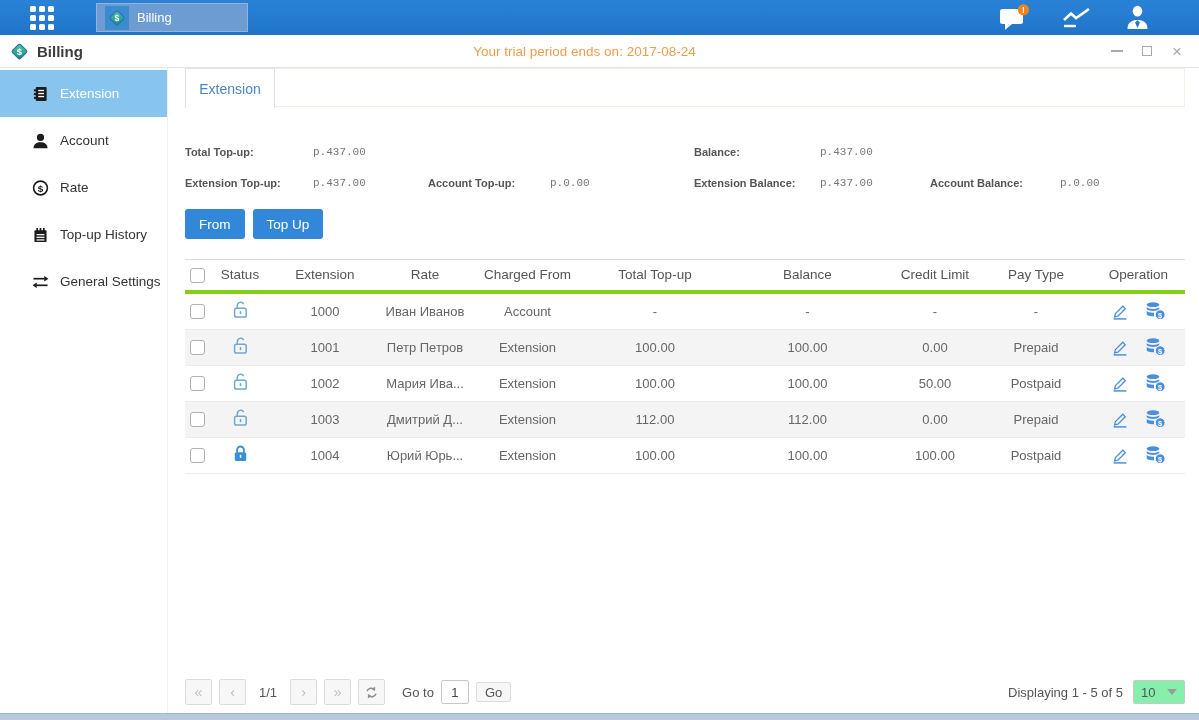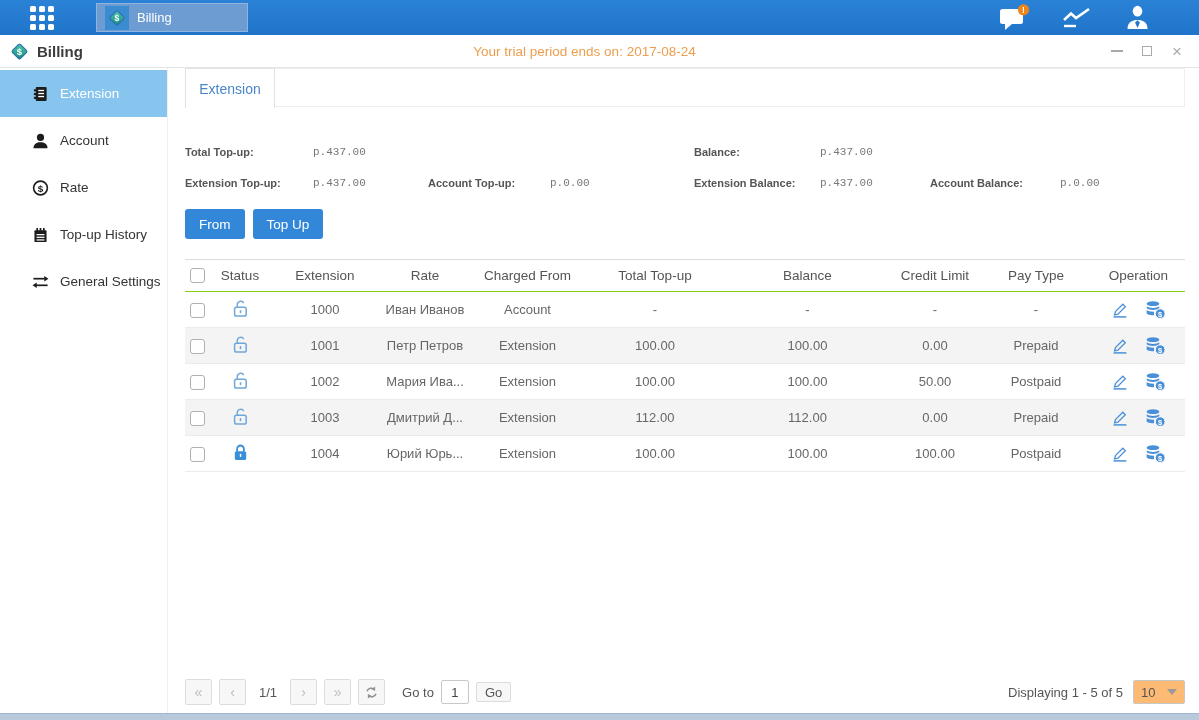--- a/index.html
+++ b/index.html
@@ -44,39 +44,39 @@
   .summary { margin-top:28px; display:grid; grid-template-columns:128px 115px 122px 144px 126px 110px 130px 1fr; grid-auto-rows:31px; align-items:center; font-size:11px; }
   .s-label { font-weight:bold; color:#555; }
   .s-value { color:#777;font-family:Liberation Mono, monospace; }
 
   
   .actions { margin-top:11px; display:flex; gap:8px; }
   .btn-blue { height:30px; padding:0 14px; background:#3387d8; color:#fff; border:none; border-radius:3px; font-size:13.5px; font-family:inherit; cursor:pointer; }
 
   
   table { margin-top:20px; width:1000px; border-collapse:collapse; table-layout:fixed; }
-  thead tr { border-top:1px solid #dcdcdc; border-bottom:1px solid #84cc16; }
+  thead tr { border-top:1px solid #dcdcdc; border-bottom:4px solid #84cc16; }
   th { height:32px; font-weight:normal; color:#555; font-size:13.5px; text-align:center; }
   td { height:35px; color:#666; font-size:13px; text-align:center; }
   tbody tr { border-bottom:1px solid #ebebeb; }
   tbody tr:nth-child(even) { background:#f4f4f4; }
   .cb { display:inline-block; width:15px; height:15px; border:1px solid #b0b0b0; border-radius:3px; background:#fff; vertical-align:middle; cursor:pointer; }
   .op-cell { display:flex; align-items:center; justify-content:center; gap:16px; height:35px; }
   .op-cell svg { cursor:pointer; }
 
   
   .spacer { flex:1; }
   .pagebar { height:28px; margin-bottom:7px; display:flex; align-items:center; gap:7px; font-size:13px; color:#555; }
   .pg-btn { width:27px; height:26px; background:#f7f7f7; border:1px solid #dcdcdc; border-radius:2px; display:flex; align-items:center; justify-content:center; color:#bdbdbd; font-size:14px; cursor:pointer; }
   .pg-ind { padding:0 6px; color:#555; }
   .goto-label { margin-left:10px;text-align:center; }
   .goto-input { width:28px; height:24px; border:1px solid #c8c8c8; border-radius:2px; text-align:center; font-size:13px; color:#444; font-family:inherit; }
   .go-btn { height:20px; padding:0 8px; background:#f7f7f7; border:1px solid #dcdcdc; border-radius:2px; font-size:13px; color:#555; font-family:inherit; cursor:pointer; }
   .pg-right { margin-left:auto; display:flex; align-items:center; gap:10px; }
-  .pagesize { width:52px; height:24px; border:1px solid #c8c8c8; border-radius:2px; background:#fdba74; display:flex; align-items:center; padding:0 7px; cursor:pointer; color:#555; }
+  .pagesize { width:52px; height:24px; border:1px solid #c8c8c8; border-radius:2px; background:#86efac; display:flex; align-items:center; padding:0 7px; cursor:pointer; color:#555; }
   .pagesize .tri { margin-left:auto; width:0; height:0; border-left:5px solid transparent; border-right:5px solid transparent; border-top:6px solid #9a9a9a; }
 
   .bottom-strip { height:7px; background:#b7c9da; border-top:1px solid #9fb6cc; }
 </style>
 </head>
 <body>
 
 <div class="topbar">
   <div class="grid-icon">
     <i></i>

